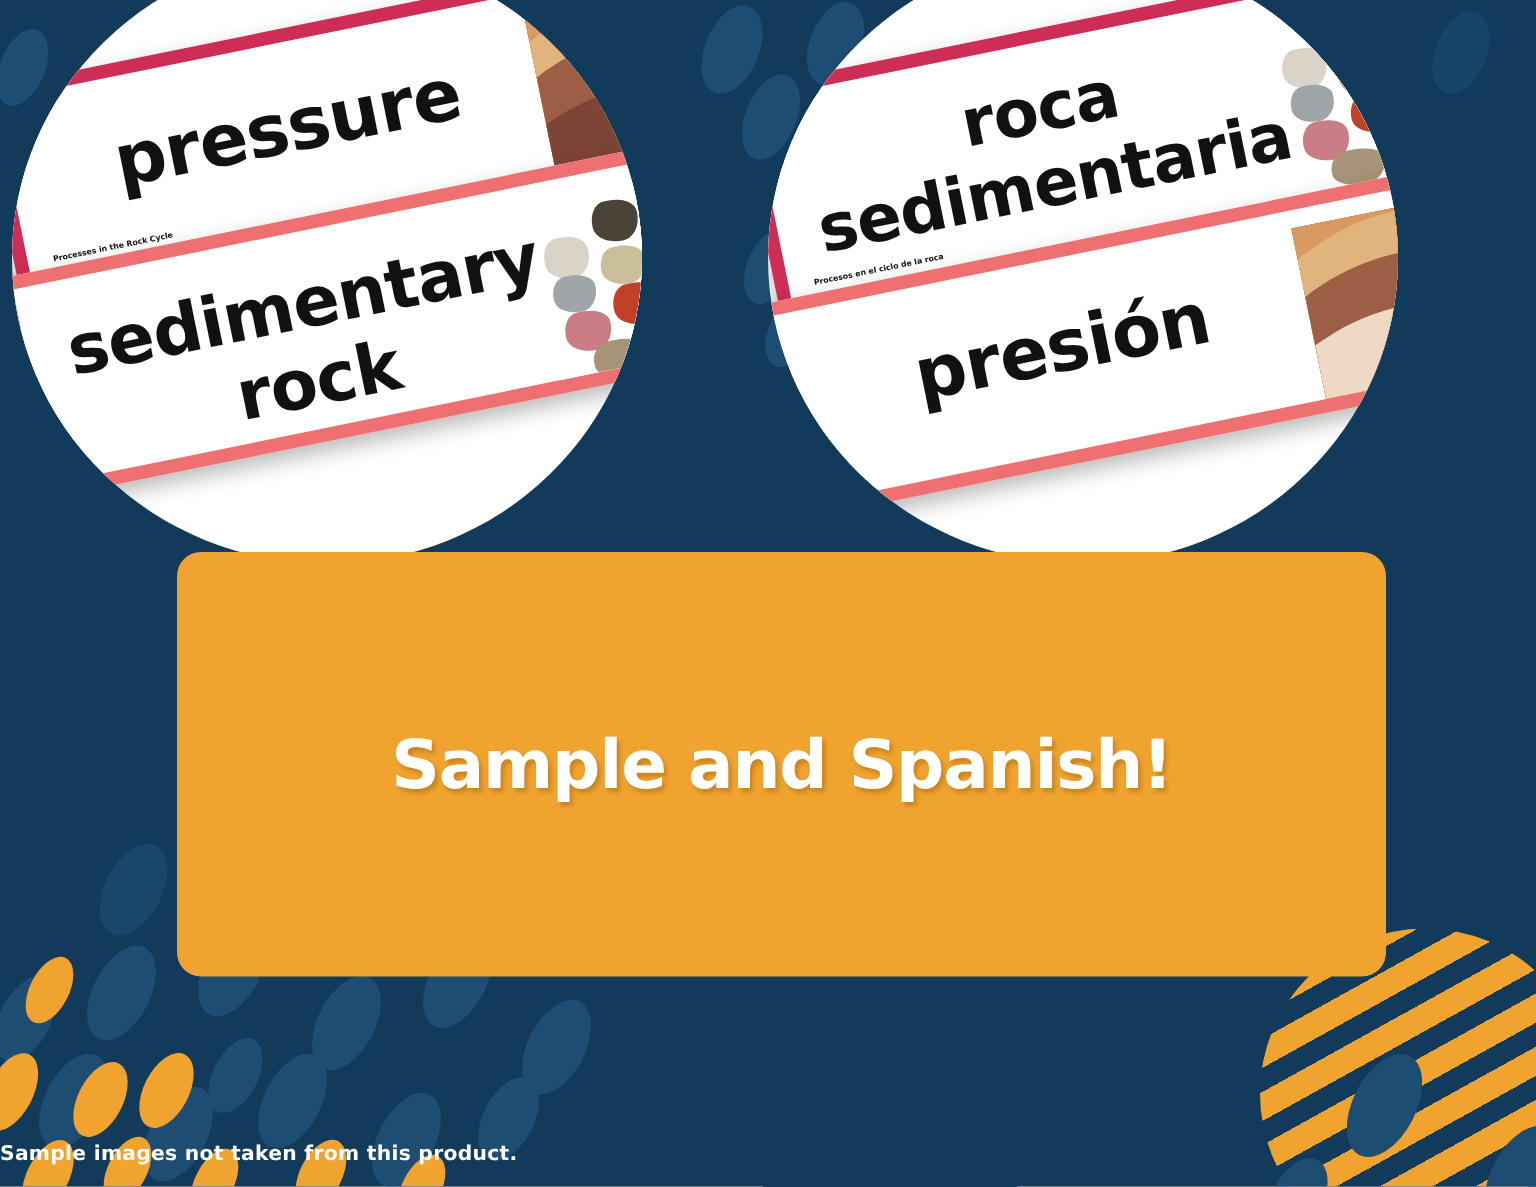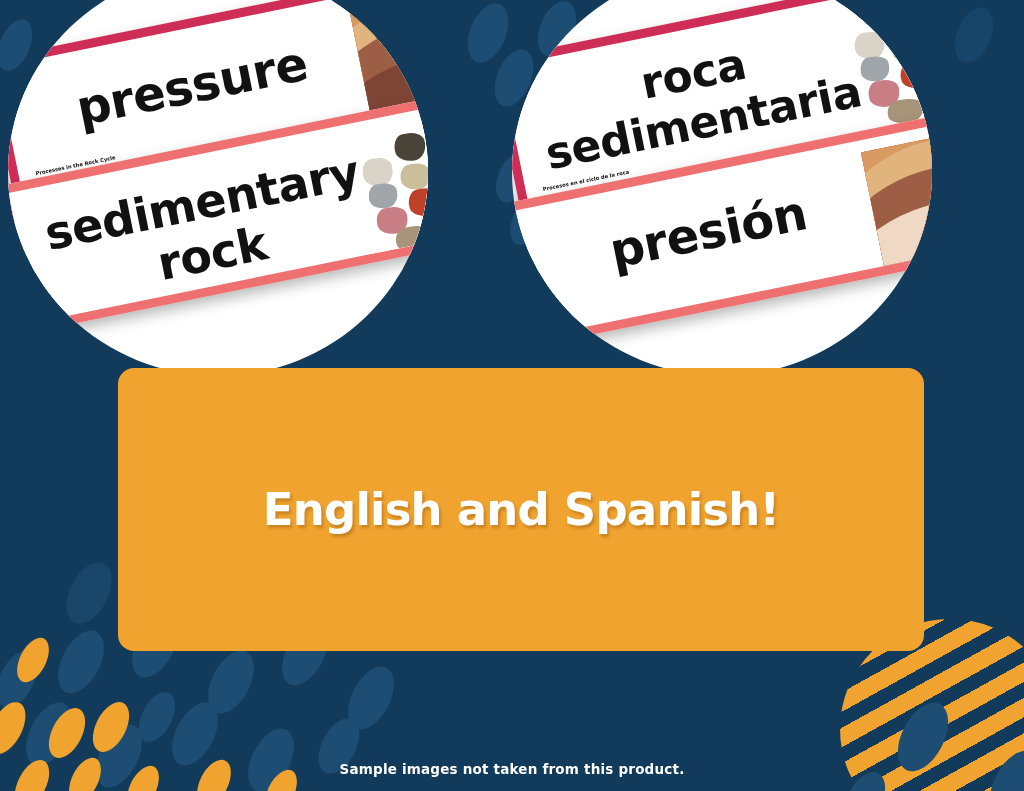--- a/index.html
+++ b/index.html
@@ -115,21 +115,21 @@
     text-shadow: 2px 3px 3px rgba(120,70,0,.33);
     font-family: "DejaVu Sans", sans-serif;
     padding: 0 30px;
   }
 
   
   #caption {
     position: absolute;
     left: 0; right: 0;
     top: 761px;
-    text-align: center;
+    text-align: left;
     color: #ffffff;
     font-size: 13.5px;
     font-weight: 700;
     letter-spacing: 0.2px;
     font-family: "DejaVu Sans", sans-serif;
   }
 
   
   #stripe-blob {
     position: absolute;
@@ -264,19 +264,19 @@
           <i style="left:-48%;top:26%;width:190%;height:126%;background:#9C5E45;"></i>
           <i style="left:-52%;top:56%;width:195%;height:126%;background:#EFD9C4;"></i>
         </div>
         <div class="card-word" style="top:28px; font-size:48px;">presión</div>
       </div>
     </div>
   </div>
 
   <div id="callout">
     <div id="callout-text">
-      <div>English and Spanish!</div>
+      <div>Sample and Spanish!</div>
     </div>
   </div>
 
   <div id="caption">Sample images not taken from this product.</div>
 
 </div>
 
 </body></html>

